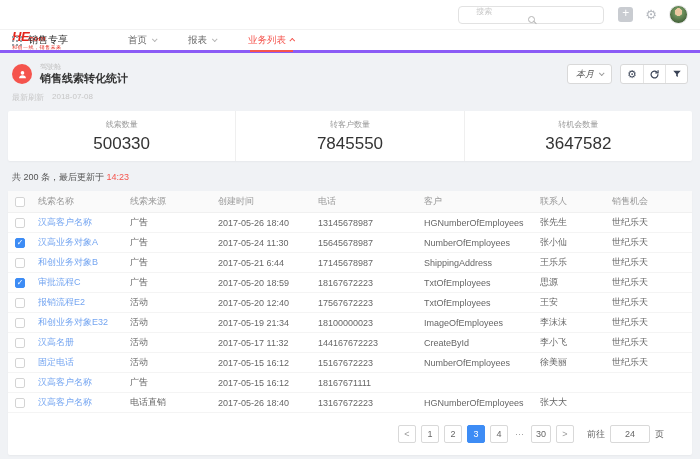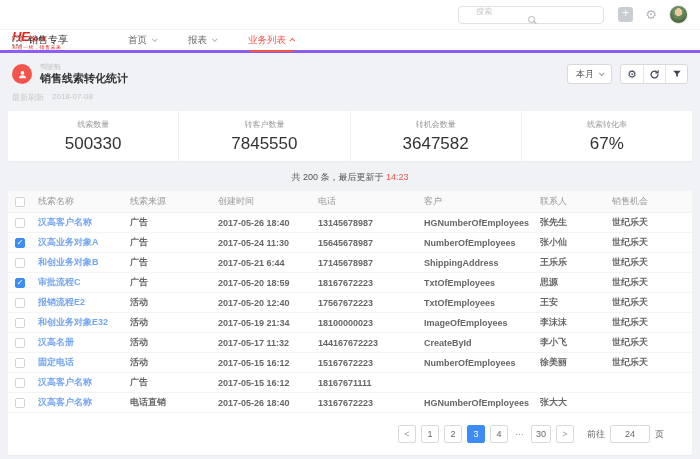--- a/index.html
+++ b/index.html
@@ -53,49 +53,49 @@
   .nav-item.active .chev { color:#f5544d; }
 
   
   .content { padding:4px 8px 16px; }
   .page-header { display:flex; align-items:center; margin:2px 4px 0; height:30px; }
   .dash-icon { width:20px; height:20px; border-radius:50%; background:#f5544d; flex:none;
     display:flex; align-items:center; justify-content:center; margin-right:8px; }
   .titles { display:flex; flex-direction:column; line-height:1.25; }
   .category { font-size:7px; color:#c2c2c2; }
   .page-title { font-size:11px; font-weight:bold; color:#333; }
-  .header-right { margin-left:auto; display:flex; align-items:center; gap:8px; }
+  .header-right { margin-left:auto; display:flex; align-items:center; gap:8px;font-style:italic; }
   .period-btn { height:20px; background:#fff; border:1px solid #d9d9d9; border-radius:3px;
     font-size:9px; color:#555; display:flex; align-items:center; gap:5px; padding:0 8px; cursor:pointer; }
   .period-btn .chev { color:#999; }
   .icon-group { display:flex; height:20px; background:#fff; border:1px solid #d9d9d9; border-radius:3px; }
   .icon-cell { width:22px; display:flex; align-items:center; justify-content:center; cursor:pointer; }
   .icon-cell + .icon-cell { border-left:1px solid #e4e4e4; }
   .gear-glyph { font-size:11px; color:#3a4356; line-height:1; }
   .refresh-line { margin:3px 4px 8px; font-size:8px; color:#c6c6c6; display:flex; gap:8px; }
 
   
   .stats-card { background:#fff; border-radius:2px; height:50px; display:flex;
     box-shadow:0 1px 2px rgba(0,0,0,.04); }
   .stat { flex:1; display:flex; flex-direction:column; align-items:center; justify-content:center; gap:4px; }
   .stat + .stat { border-left:1px solid #efefef; }
   .stat-label { font-size:8px; color:#999; }
   .stat-value { font-size:17px; color:#333; }
 
   
-  .summary { margin:10px 4px 7px; font-size:9px; color:#555;text-align:center; }
+  .summary { margin:10px 4px 7px; font-size:9px; color:#555; }
   .summary .time { color:#f5544d; }
 
   
   .table-card { background:#fff; border-radius:2px; box-shadow:0 1px 2px rgba(0,0,0,.04); }
   .trow, .thead { display:grid;
     grid-template-columns:30px 92px 88px 100px 106px 116px 72px 1fr; align-items:center; }
   .thead { height:22px; background:#fafafa; font-size:9px; color:#999;
     border-bottom:1px solid #f0f0f0; }
-  .trow { height:20px; font-size:9px; color:#666; border-bottom:1px solid #f4f4f4;font-weight:bold; }
+  .trow { height:20px; font-size:9px; color:#666; border-bottom:1px solid #f4f4f4; }
   .cell { padding-right:6px; overflow:hidden; white-space:nowrap; text-overflow:ellipsis; }
   .cb-cell { display:flex; justify-content:center; }
   .checkbox { width:10px; height:10px; border:1px solid #d4d4d4; border-radius:2px;
     background:#fff; cursor:pointer; display:inline-flex; align-items:center; justify-content:center; }
   .checkbox.checked { background:#3d8cf5; border-color:#3d8cf5; }
   .checkbox.checked::after { content:'✓'; color:#fff; font-size:8px; line-height:1; }
   .link { color:#74a5f1; cursor:pointer; }
 
   
   .pagination { display:flex; align-items:center; justify-content:flex-end; gap:5px;
@@ -194,24 +194,20 @@
       <span class="stat-value">500330</span>
     </div>
     <div class="stat">
       <span class="stat-label">转客户数量</span>
       <span class="stat-value">7845550</span>
     </div>
     <div class="stat">
       <span class="stat-label">转机会数量</span>
       <span class="stat-value">3647582</span>
     </div>
-    <div class="stat">
-      <span class="stat-label">线索转化率</span>
-      <span class="stat-value">67%</span>
-    </div>
   </div>
 
   <div class="summary">
     <span>共 200 条，最后更新于 </span><span class="time">14:23</span>
   </div>
 
   <div class="table-card">
     <div class="thead">
       <div class="cell cb-cell">
           <span class="checkbox"></span>

